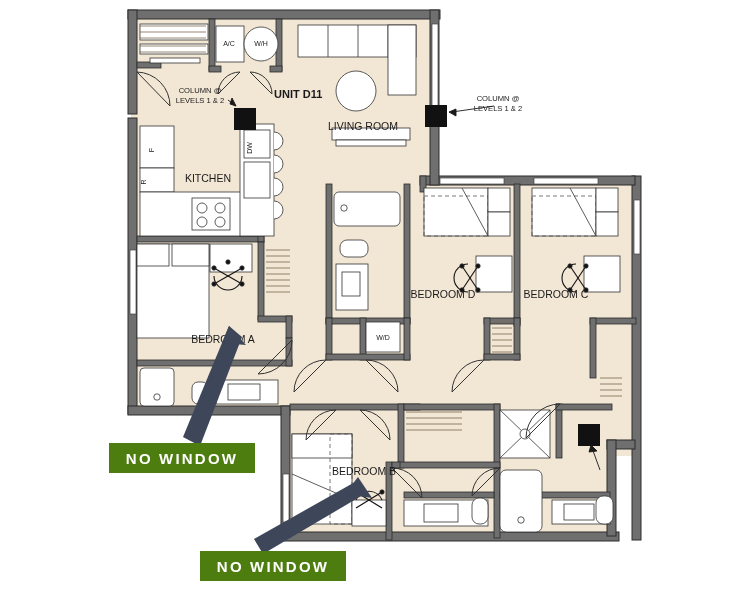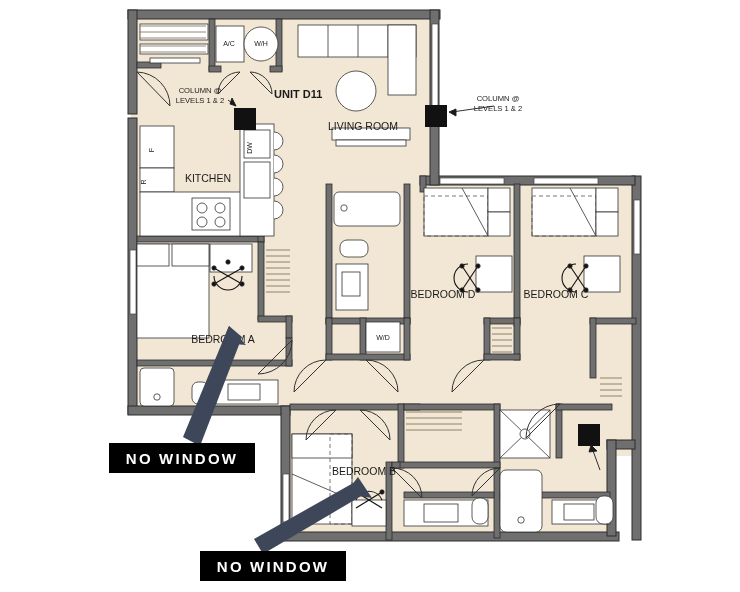--- a/index.html
+++ b/index.html
@@ -1,21 +1,21 @@
 <!DOCTYPE html>
 <html><head>
 <meta charset="utf-8">
 <style>
   html,body{margin:0;padding:0;background:#ffffff;}
   body{width:740px;height:592px;overflow:hidden;
        font-family:"Liberation Sans","DejaVu Sans",sans-serif;}
   #stage{position:relative;width:740px;height:592px;background:#ffffff;}
   svg{display:block;}
   .lbl{font-family:"Liberation Sans","DejaVu Sans",sans-serif;fill:#1a1a1a;}
-  .nowin-box{position:absolute;background:#000000;color:#ffffff;
+  .nowin-box{position:absolute;background:#4d7c0f;color:#ffffff;
        font-weight:bold;letter-spacing:2.2px;font-size:15px;
        display:flex;align-items:center;justify-content:center;}
 </style>
 </head>
 <body>
 
 <div id="stage">
 
   <svg width="740" height="592" viewBox="0 0 740 592">
 

